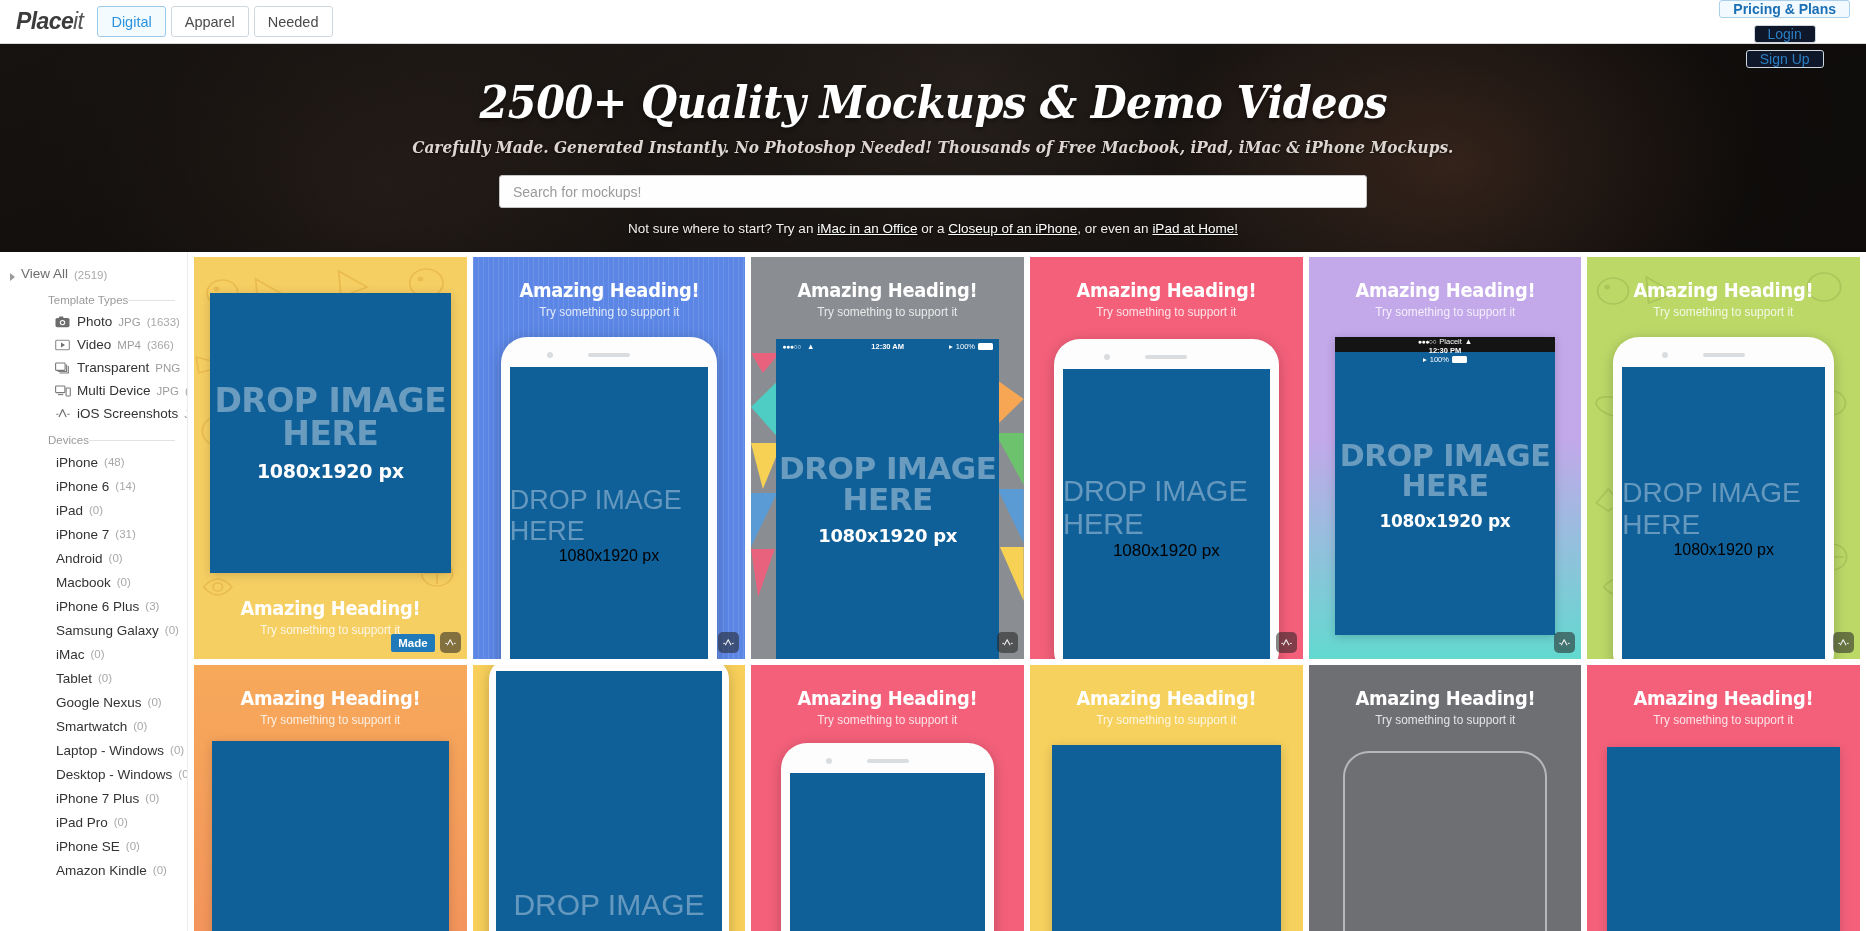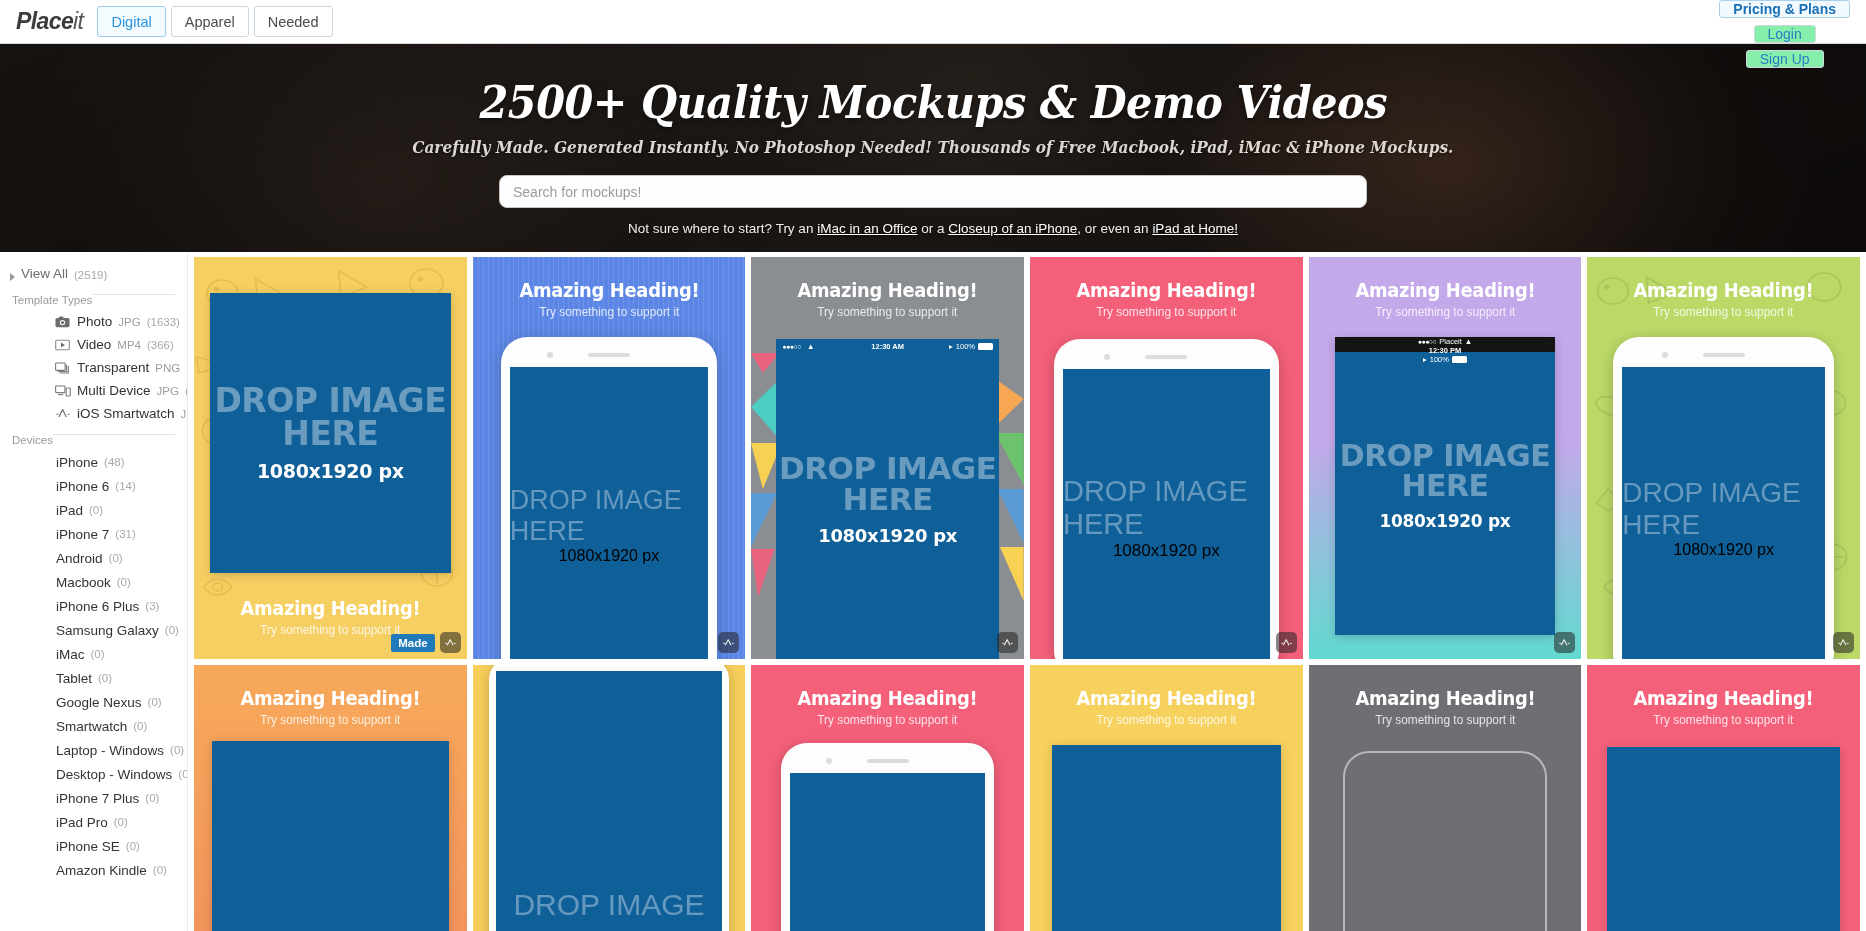--- a/index.html
+++ b/index.html
@@ -57,21 +57,21 @@
     display: flex; align-items: center; gap: 7px;
     padding-right: 16px;
     flex-direction: column;
   }
   .navbtn {
     height: 31px;
     padding: 0 13px;
     display: flex; align-items: center; justify-content: center;
     border: 1px solid #cfd8de;
     border-radius: 3px;
-    background: #86efac;
+    background: #0f172a;
     font-size: 14px;
     color: #2a7fc4;
     cursor: pointer;
     white-space: nowrap;
   }
   .navbtn.primary {
     font-weight: 700;
     color: #1a6fb5;
     border-color: #a9cfe9;
     background: #f3faff;
@@ -123,21 +123,21 @@
     color: #ddd6d0;
     text-shadow: 0 1px 3px rgba(0,0,0,0.55);
     transform: scaleX(0.93);
     white-space: nowrap;
   }
   .searchwrap { margin-top: 18px; width: 868px; }
   .searchinput {
     width: 100%;
     height: 33px;
     border: 1px solid #c6c6c6;
-    border-radius: 8px;
+    border-radius: 3px;
     background: #fefefe;
     padding: 0 13px;
     font-size: 14px;
     font-family: "Liberation Sans", sans-serif;
     color: #4d7c0f;
     outline: none;
   }
   .searchinput::placeholder { color: #9b9b9b; }
   .hero-hint {
     margin-top: 13px;
@@ -171,25 +171,26 @@
     width: 0; height: 0;
     border-left: 5px solid #9a9a9a;
     border-top: 4px solid transparent;
     border-bottom: 4px solid transparent;
     display:inline-block;
   }
   .count { color: #a8a8a8; font-size: 11.5px; }
   .fmt { color: #9d9d9d; font-size: 11.5px; }
 
   .grouphdr {
-    display: flex; 
+    display: flex; align-items: center; 
     padding: 9px 12px 4px 12px;
     font-size: 11.5px;
     color: #9a9a9a;
     white-space: nowrap;
+    margin-left: 36px;
   }
   .grouphdr .rule { flex: 1; height: 1px; background: #e2e2e2; }
 
   .srow {
     display: flex; align-items: center; gap: 6px;
     padding: 4px 8px 4px 10px;
     font-size: 13.5px;
     color: #3d3d3d;
     cursor: pointer;
     white-space: nowrap;
@@ -453,21 +454,21 @@
       <span class="count">(184)</span>
     </div>
 
     <div class="srow">
       <span class="ico">
         <svg width="16" height="13" viewBox="0 0 16 13">
             <path d="M4 10 L7.6 2.6 L11.2 10" fill="none" stroke="#6d6d6d" stroke-width="1.2" stroke-linejoin="round"></path>
             <path d="M1.2 7.4h2.3M12.2 7.4h2.5" stroke="#9b9b9b" stroke-width="1.1"></path>
           </svg>
       </span>
-      <span class="lbl">iOS Smartwatch</span>
+      <span class="lbl">iOS Screenshots</span>
       <span class="fmt">JPG</span>
       <span class="count">(53)</span>
 
     </div>
 
     <div class="grouphdr">
       <span>Devices</span>
       <span class="rule"></span>
     </div>
 

